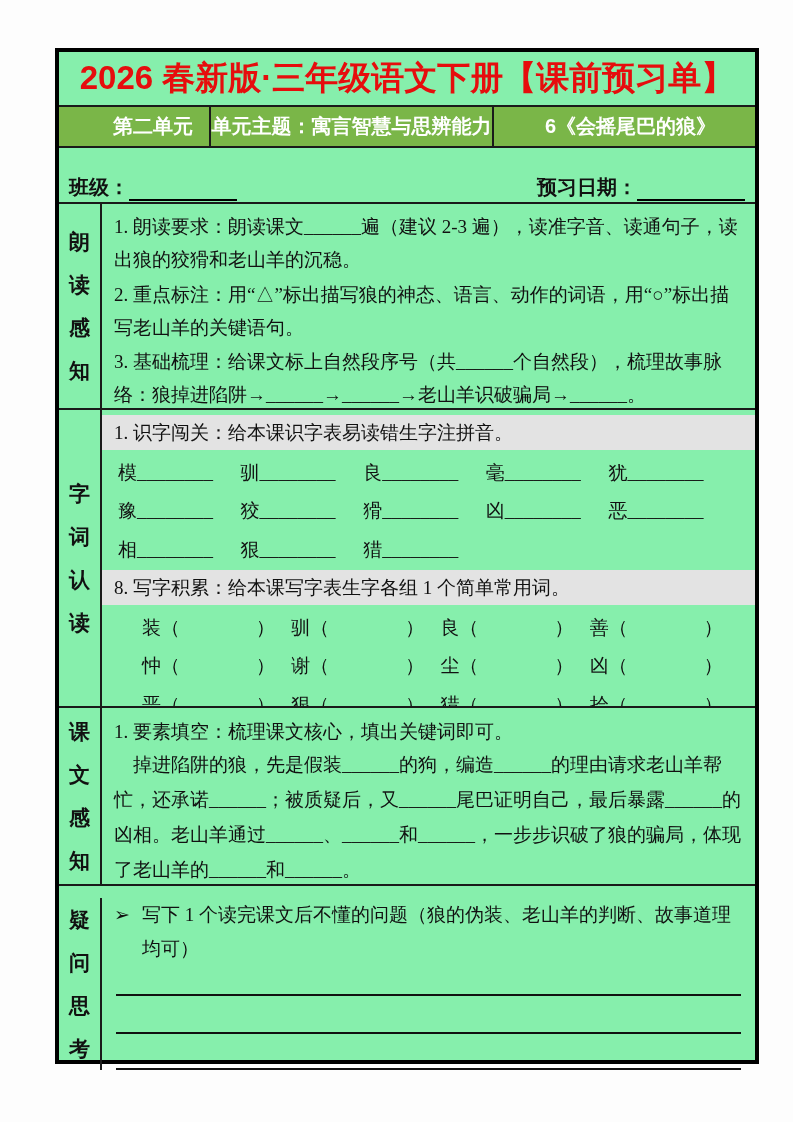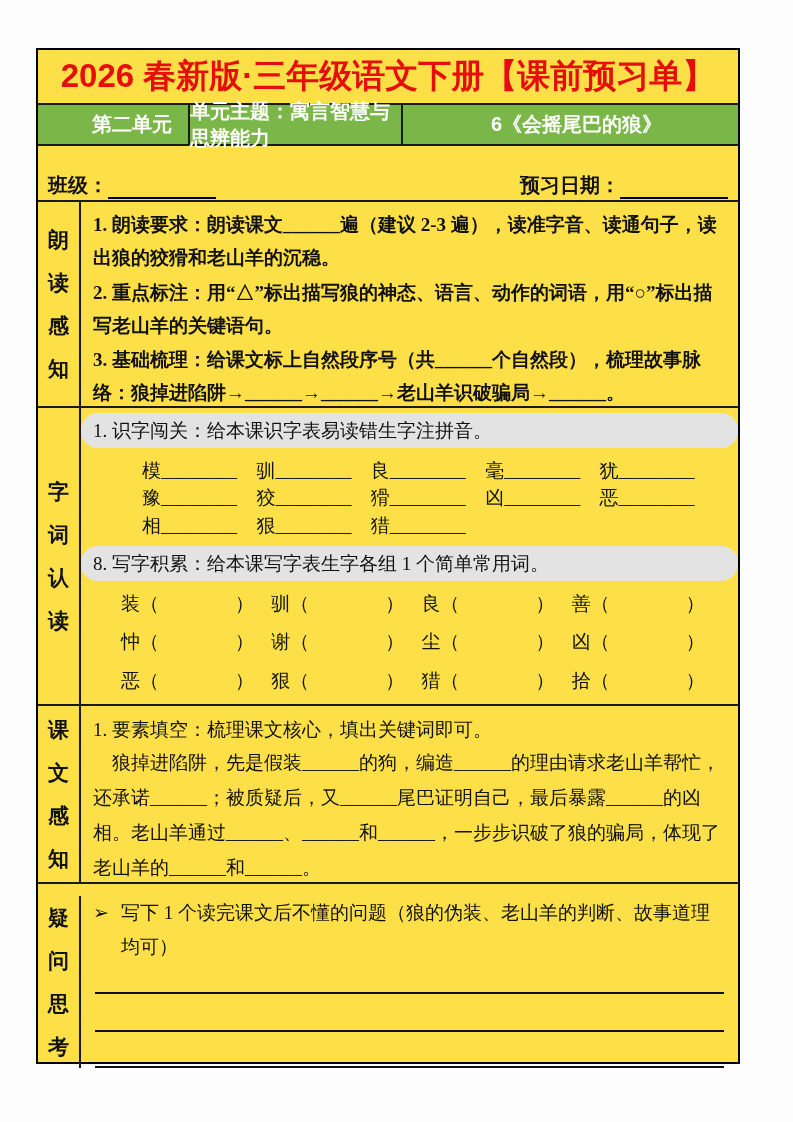--- a/index.html
+++ b/index.html
@@ -1,41 +1,41 @@
 <!DOCTYPE html>
 <html><head>
 <meta charset="utf-8">
 <style>
   * { box-sizing: border-box; margin: 0; padding: 0; }
   html,body { width: 793px; height: 1122px; background: #fdfdfd; }
   body { font-family: "Liberation Serif", serif; color: #111; position: relative; }
 
   .sheet {
-    position: absolute; left: 36px; top: 48px;
+    position: absolute; left: 55px; top: 48px;
     width: 704px; height: 1016px;
-    border: 2px solid #000000; background: #fde047;
+    border: 4px solid #000000; background: #86efac;
   }
 
   
   .title-row {
     height: 55px; border-bottom: 2px solid #1a1a1a;
     display: flex; align-items: center; justify-content: center;
     font-family: "Liberation Sans", sans-serif;
     font-weight: bold; font-size: 33px; color: #e60d0d;
     white-space: nowrap; overflow: hidden;
   }
   .unit-bar {
     height: 41px; border-bottom: 2px solid #1a1a1a;
     display: flex; background: #7ab648;
     font-family: "Liberation Sans", sans-serif;
     font-weight: bold; font-size: 20px; color: #fff;
   }
   .unit-bar > div { display: flex; align-items: center; justify-content: center; }
   .ub-c1 { width: 152px; border-right: 2px solid #1a1a1a; padding-left: 38px; }
-  .ub-c2 { width: 213px; border-right: 2px solid #1a1a1a; }
+  .ub-c2 { width: 283px; border-right: 2px solid #1a1a1a; }
   .ub-c3 { flex: 1; padding-left: 12px; }
 
   .info-row {
     height: 31px; border-bottom: 2px solid #1a1a1a;
     display: flex; align-items: center; justify-content: space-between;
     padding: 0 10px;
     font-family: "Liberation Sans", sans-serif;
     font-weight: bold; font-size: 20px; margin-top: 25px;
   }
   .info-group { display: flex; align-items: flex-end; }
@@ -55,31 +55,31 @@
     flex: none;
   }
   .vlabel {
     width: 1.15em; text-align: center; word-break: break-all;
     font-family: Liberation Sans, sans-serif;
     font-weight: bold; font-size: 21px; line-height: 2.05;
   }
   .content { flex: 1; font-size: 19px; overflow: hidden; }
 
   
-  .s1 { padding: 7px 10px 12px 12px; font-weight: bold; }
+  .s1 { padding: 7px 10px 12px 12px; }
   .s1 .item { line-height: 1.73; margin-bottom: 2px; }
 
   
   .hl {
     background: #e3e3e3; padding: 4px 12px 3px 12px;
-    line-height: 1.45; margin-top: 5px; border-radius: 17px;
+    line-height: 1.45; margin-top: 5px;
   }
   .char-grid {
     display: grid; grid-template-columns: repeat(5, 1fr);
-    padding: 9px 24px 2px 61px; line-height: 1.45;
+    padding: 9px 24px 2px 16px; row-gap: 11px; line-height: 1.45;
   }
   .word-grid {
     display: grid; grid-template-columns: repeat(4, 1fr);
     padding: 9px 16px 0 40px; row-gap: 11px; line-height: 1.45;
     white-space: pre-wrap;
   }
 
   
   .s3 { padding: 8px 12px 0 12px; }
   .s3 .heading { line-height: 1.7; }
@@ -166,21 +166,21 @@
       </div>
     </div>
   </div>
 
   <div class="trow r3">
     <div class="label-cell">
       <div class="vlabel">课文感知</div>
     </div>
     <div class="content s3">
       <div class="heading">1. 要素填空：梳理课文核心，填出关键词即可。</div>
-      <div class="para">　狼掉进陷阱，先是假装______的狗，编造______的理由请求老山羊帮忙，还承诺______；被质疑后，又______尾巴证明自己，最后暴露______的凶相。老山羊通过______、______和______，一步步识破了狼的骗局，体现了老山羊的______和______。</div>
+      <div class="para">　掉进陷阱的狼，先是假装______的狗，编造______的理由请求老山羊帮忙，还承诺______；被质疑后，又______尾巴证明自己，最后暴露______的凶相。老山羊通过______、______和______，一步步识破了狼的骗局，体现了老山羊的______和______。</div>
     </div>
   </div>
 
   <div class="trow r4">
     <div class="label-cell">
       <div class="vlabel">疑问思考</div>
     </div>
     <div class="content s4">
       <div class="prompt-line">
         <span class="bullet">➢</span>

